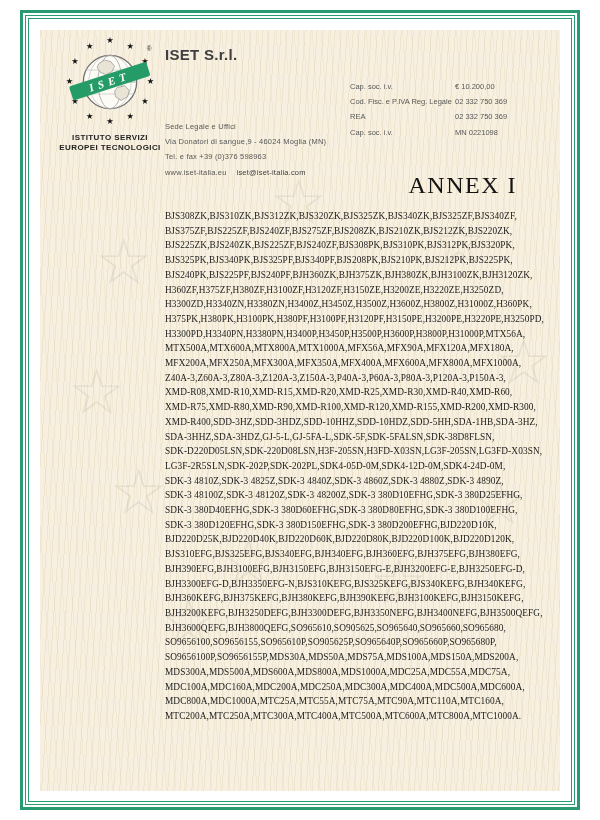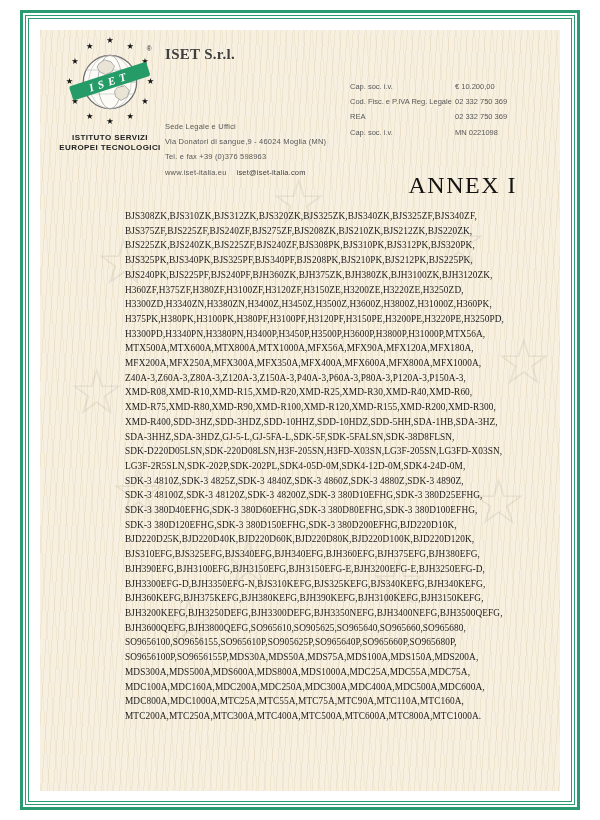--- a/index.html
+++ b/index.html
@@ -22,32 +22,32 @@
       repeating-linear-gradient(86deg, rgba(210,186,140,0.13) 0px, rgba(210,186,140,0.13) 1px, transparent 1px, transparent 9px);
   }
   
   .wm{position:absolute;color:rgba(110,100,80,0.16);font-size:54px;line-height:1;pointer-events:none;}
   .wm::before{content:"\2605";}
   .wm.hollow{color:rgba(110,100,80,0.10);font-size:64px;}
   .wm.hollow::before{content:"\2606";}
   
   .logo-block{position:absolute;left:8px;top:6px;width:124px;text-align:center;}
   .logo-label{margin-top:1px;font-size:8px;font-weight:bold;letter-spacing:0.4px;color:#222;line-height:1.25;}
-  .company{position:absolute;left:125px;top:16px;font-size:15px;font-weight:600;color:#3f3f3f;letter-spacing:0.3px;font-family:Liberation Serif, serif;}
+  .company{position:absolute;left:125px;top:16px;font-size:15px;font-weight:600;color:#3f3f3f;letter-spacing:0.3px;}
   .info-row{position:absolute;left:125px;font-size:7.5px;color:var(--gray);letter-spacing:0.2px;margin-top:40px;}
   .r1{top:52px}.r2{top:67px}.r3{top:82px}.r4{top:98px}
   .fin-label{position:absolute;left:310px;font-size:7.5px;color:var(--gray);}
   .fin-value{position:absolute;left:415px;font-size:7.5px;color:var(--gray);}
   .email{color:#3e3e3e;margin-left:10px;cursor:pointer;}
   
   .annex-title{position:absolute;left:85px;top:142px;width:392px;text-align:right;
     font-family:"Liberation Serif",serif;font-size:24px;letter-spacing:1.5px;color:#141414;}
   .model-list{position:absolute;left:85px;top:179px;width:392px;
     font-family:"Liberation Serif",serif;font-size:9.3px;line-height:14.7px;color:var(--ink);letter-spacing:0.1px;}
-  .model-list div{white-space:nowrap;}
+  .model-list div{white-space:nowrap;padding-left:40px;}
 </style>
 </head>
 <body>
 
 <div class="page">
 
   <div class="frame">
     <div class="frame-mid"></div>
     <div class="frame-in"></div>
   </div>

